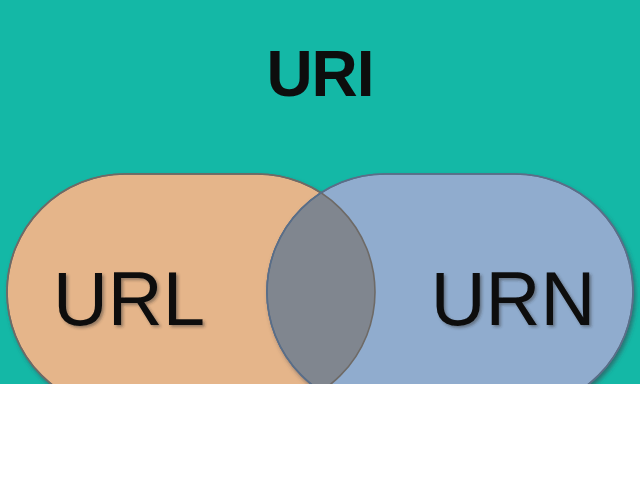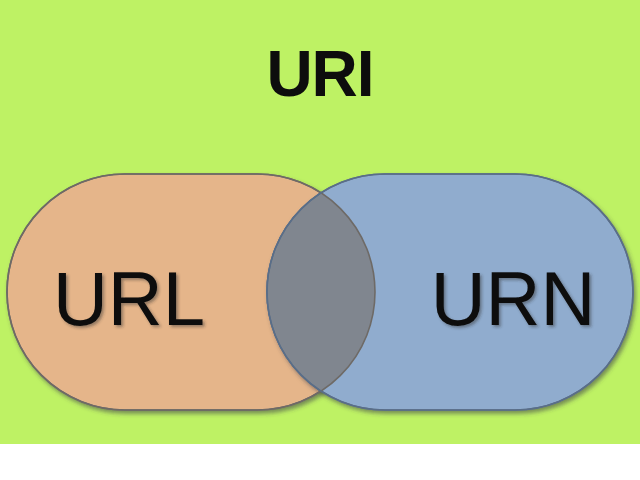--- a/index.html
+++ b/index.html
@@ -3,22 +3,22 @@
 <meta charset="utf-8">
 <style>
   html, body {
     margin: 0;
     padding: 0;
     background: #ffffff;
   }
   #stage {
     position: relative;
     width: 640px;
-    height: 444px;
-    background: #bef264;
+    height: 384px;
+    background: #14b8a6;
     overflow: hidden;
     font-family: "Liberation Sans", sans-serif;
   }
 
   
   .diagram-title {
     position: absolute;
     left: 0;
     top: 38px;
     width: 640px;

